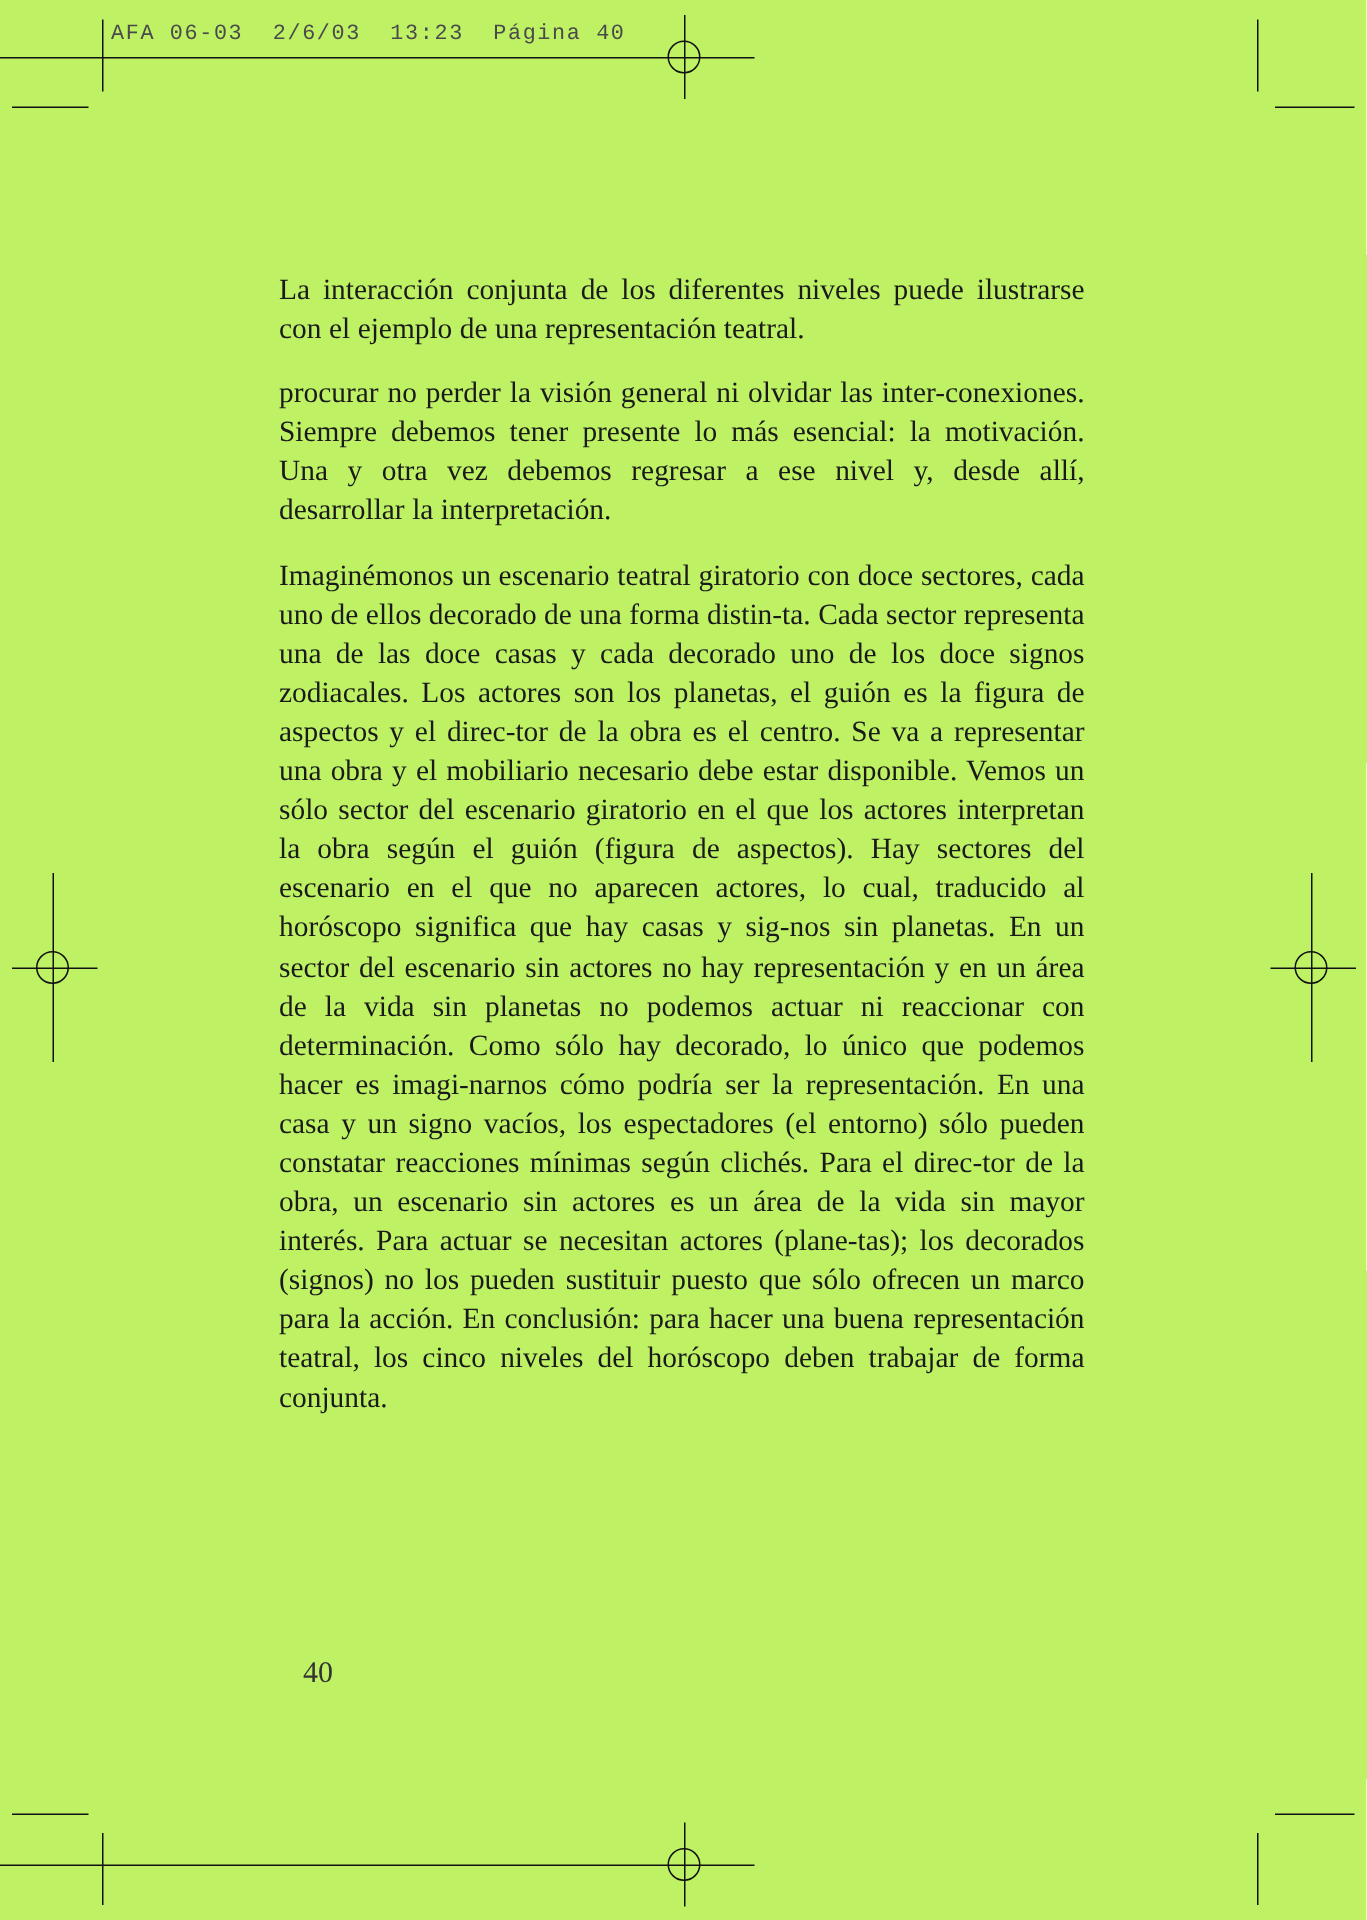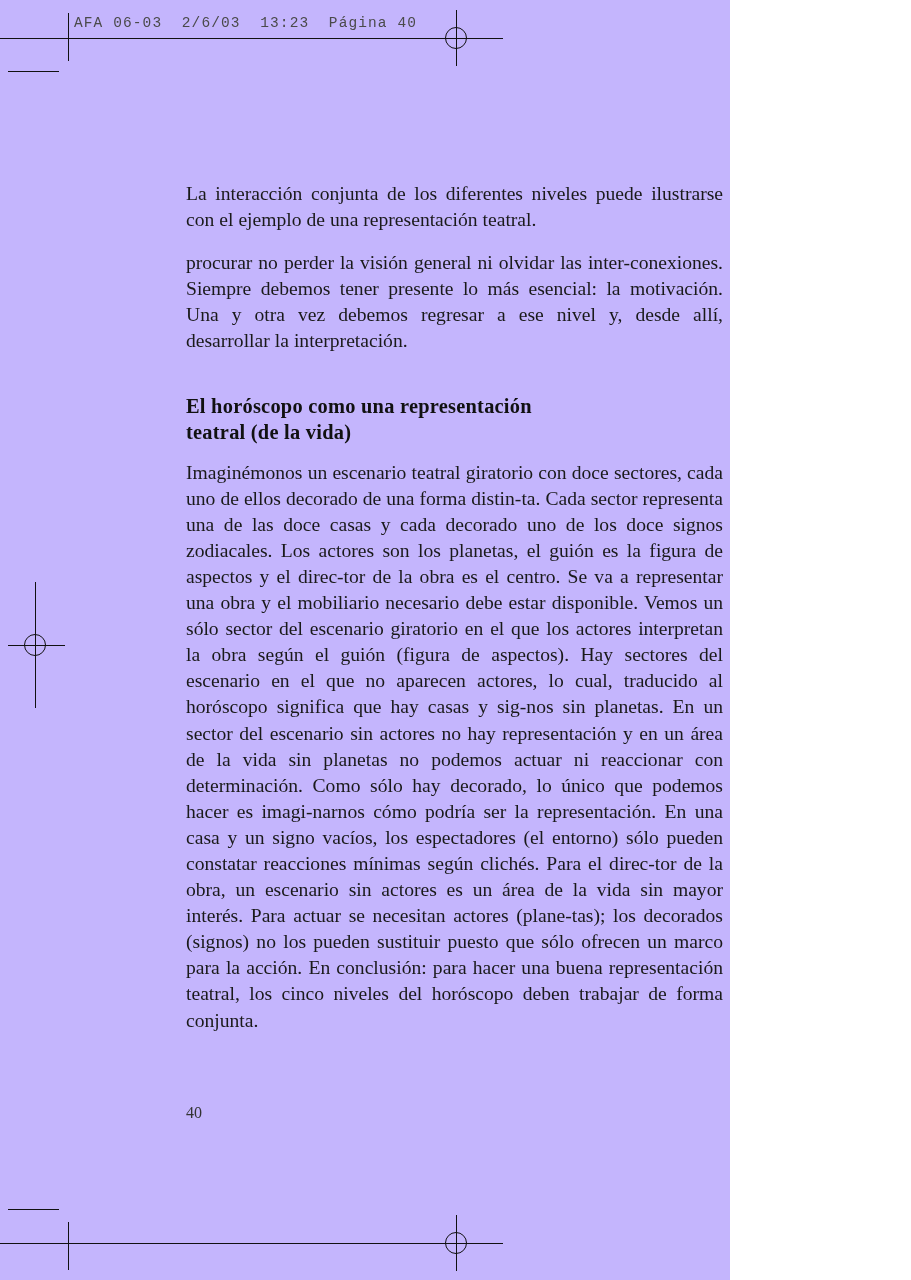--- a/index.html
+++ b/index.html
@@ -2,23 +2,23 @@
 <html><head>
 <meta charset="utf-8">
 <style>
   html, body {
     margin: 0;
     padding: 0;
     background: #ffffff;
   }
   .page {
     position: relative;
-    width: 730px;
+    width: 911px;
     height: 1280px;
-    background: #c4b5fd;
+    background: #bef264;
     overflow: hidden;
     font-family: "Liberation Serif", serif;
   }
 
   
   .mark {
     position: absolute;
     background: #111111;
   }
   .mark.v { width: 1px; }
@@ -121,23 +121,23 @@
     color: #111111;
     letter-spacing: 0.25px;
     white-space: pre-line;
   }
   .heading-wrap { margin-top: 38px; margin-bottom: 15px; }
 
   .body-long { margin-top: 0; }
 
   .folio {
     position: absolute;
-    left: 186px;
+    left: 202px;
     top: 1105px;
-    font-size: 16px;
+    font-size: 20px;
     color: #333333;
     line-height: 1;
   }
 </style>
 </head>
 <body>
 
 <div class="page">
 
   <div class="slug">AFA 06-03  2/6/03  13:23  Página 40</div>
@@ -171,24 +171,20 @@
     <div class="cross-v"></div>
     <div class="circle"></div>
   </div>
 
   <div class="text-block">
 
     <p class="para">La interacción conjunta de los diferentes niveles puede ilustrarse con el ejemplo de una representación teatral.</p>
 
     <p class="para">procurar no perder la visión general ni olvidar las inter-conexiones. Siempre debemos tener presente lo más esencial: la motivación. Una y otra vez debemos regresar a ese nivel y, desde allí, desarrollar la interpretación.</p>
 
-    <div class="heading-wrap">
-      <h2 class="section-heading">El horóscopo como una representación
-teatral (de la vida)</h2>
-    </div>
 
     <p class="para body-long">Imaginémonos un escenario teatral giratorio con doce sectores, cada uno de ellos decorado de una forma distin-ta. Cada sector representa una de las doce casas y cada decorado uno de los doce signos zodiacales. Los actores son los planetas, el guión es la figura de aspectos y el direc-tor de la obra es el centro. Se va a representar una obra y el mobiliario necesario debe estar disponible. Vemos un sólo sector del escenario giratorio en el que los actores interpretan la obra según el guión (figura de aspectos). Hay sectores del escenario en el que no aparecen actores, lo cual, traducido al horóscopo significa que hay casas y sig-nos sin planetas. En un sector del escenario sin actores no hay representación y en un área de la vida sin planetas no podemos actuar ni reaccionar con determinación. Como sólo hay decorado, lo único que podemos hacer es imagi-narnos cómo podría ser la representación. En una casa y un signo vacíos, los espectadores (el entorno) sólo pueden constatar reacciones mínimas según clichés. Para el direc-tor de la obra, un escenario sin actores es un área de la vida sin mayor interés. Para actuar se necesitan actores (plane-tas); los decorados (signos) no los pueden sustituir puesto que sólo ofrecen un marco para la acción. En conclusión: para hacer una buena representación teatral, los cinco niveles del horóscopo deben trabajar de forma conjunta.</p>
 
   </div>
 
   <div class="folio">40</div>
 
 </div>
 
 </body></html>

